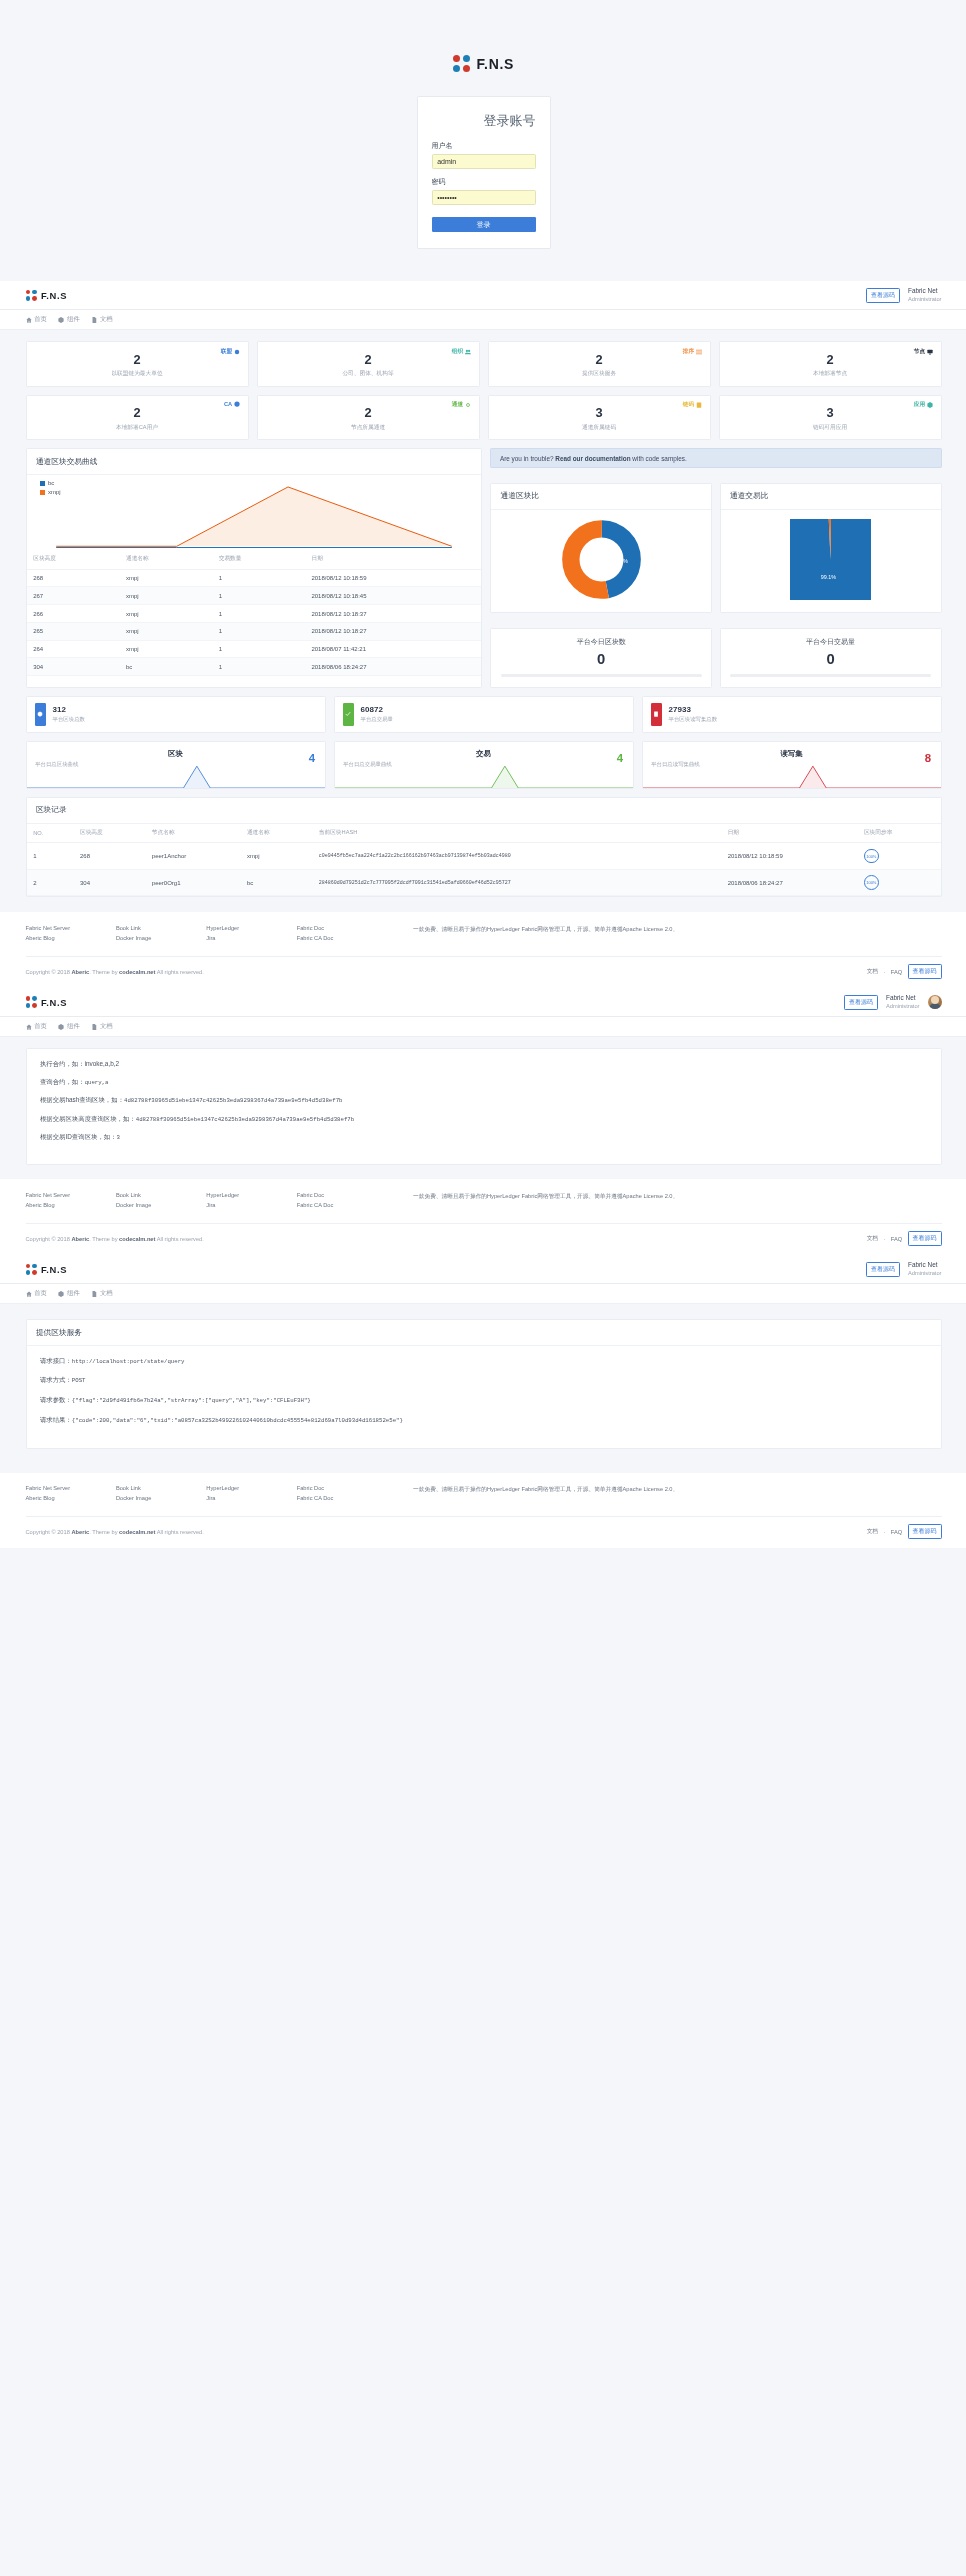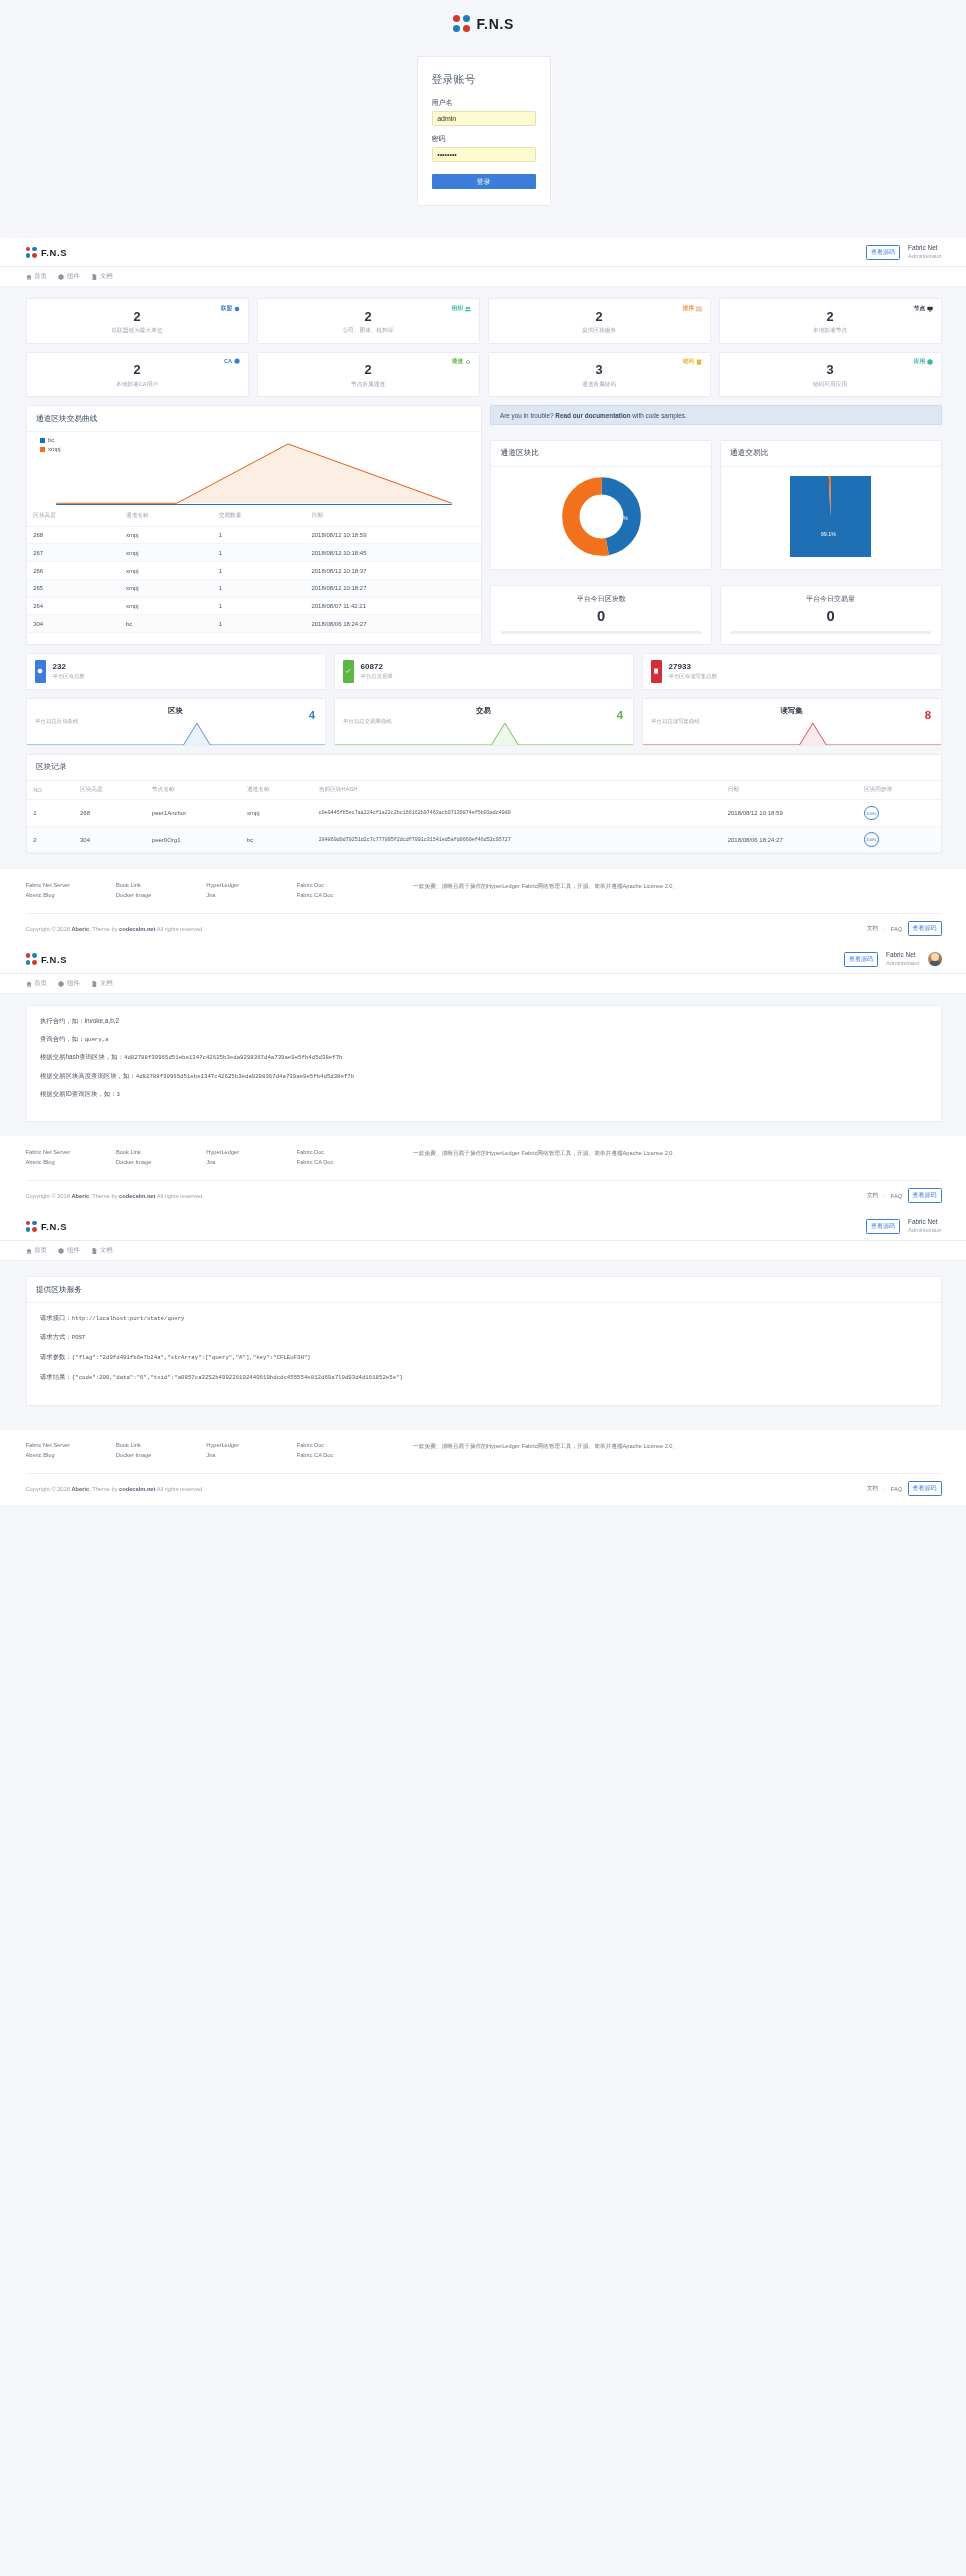--- a/index.html
+++ b/index.html
@@ -1,39 +1,39 @@
 <!DOCTYPE html>
 <html style="font-size:10.7px"><head>
 <meta charset="utf-8">
 <style>
   * { box-sizing: border-box; margin:0; padding:0; }
   body {
     width:967px; background:#f4f6fa;
     font-family:"Liberation Sans","DejaVu Sans",sans-serif;
     color:#3c4858; font-size:8.7px;
   }
-  .page { width:967px; }
+  .page { width:967px;margin-top:40px; }
 
   
   .login-wrap { background:#f4f6fa; padding:14.8px 0 32px; }
   .brand-top { display:flex; align-items:center; justify-content:center; gap:6px; margin-bottom:24px; }
   .logo-mark { width:17.5px; height:17.5px; position:relative; }
   .logo-mark i { position:absolute; width:7.4px; height:7.4px; border-radius:50%; }
   .logo-mark i:nth-child(1){ background:#d0392c; left:0; top:0; }
   .logo-mark i:nth-child(2){ background:#1d7fb5; right:0; top:0; }
   .logo-mark i:nth-child(3){ background:#1d7fb5; left:0; bottom:0; }
   .logo-mark i:nth-child(4){ background:#d0392c; right:0; bottom:0; }
   .logo-mark i:nth-child(5){ background:#f0f2f5; width:4.7px;height:4.7px; left:6px; top:6px; }
   .brand-text { font-size:14px; font-weight:bold; letter-spacing:0.7px; color:#1b1f27; }
   .login-outer { display:flex; justify-content:center; }
   .login-panel {
     width:134px; background:#fff; border:0.7px solid #e6e9f0;
     padding:14.8px 14px 16px; border-radius:1.3px;
   }
-  .login-title { font-size:11px; color:#5a6676; margin-bottom:10.7px; }
+  .login-title { font-size:13px; color:#5a6676; margin-bottom:10.7px;text-align:right; }
   .fld-label { font-size:7px; color:#3c4858; margin-bottom:3.4px; }
   .fld {
     width:100%; height:14.8px; background:#fbfbcf; border:0.7px solid #e2e2b8;
     border-radius:1.3px; padding:0 4.7px; font-size:7px; color:#333;
     font-family:"Liberation Sans",sans-serif; margin-bottom:8px;
     display:flex; align-items:center;
   }
   .btn-login {
     width:100%; height:14.8px; background:#3b7dd8; color:#fff;
     border:none; border-radius:1.3px; font-size:7px; cursor:pointer;
@@ -455,21 +455,21 @@
       </div>
 
       <div class="grid3">
         <div class="icon-card">
           <span class="icon-sq" style="background:#3b7dd8">
               <svg viewBox="0 0 16 16">
                 <path d="M8 1l6 3.5v7L8 15 2 11.5v-7z"></path>
               </svg>
             </span>
           <div>
-              <div class="icon-num">232</div>
+              <div class="icon-num">312</div>
           <div class="icon-desc">平台区块总数</div>
             </div>
         </div>
         <div class="icon-card">
           <span class="icon-sq" style="background:#5db543">
               <svg viewBox="0 0 16 16">
                 <path d="M2 8l4 4 8-9" fill="none" stroke="#fff" stroke-width="2"></path>
               </svg>
             </span>
           <div>

